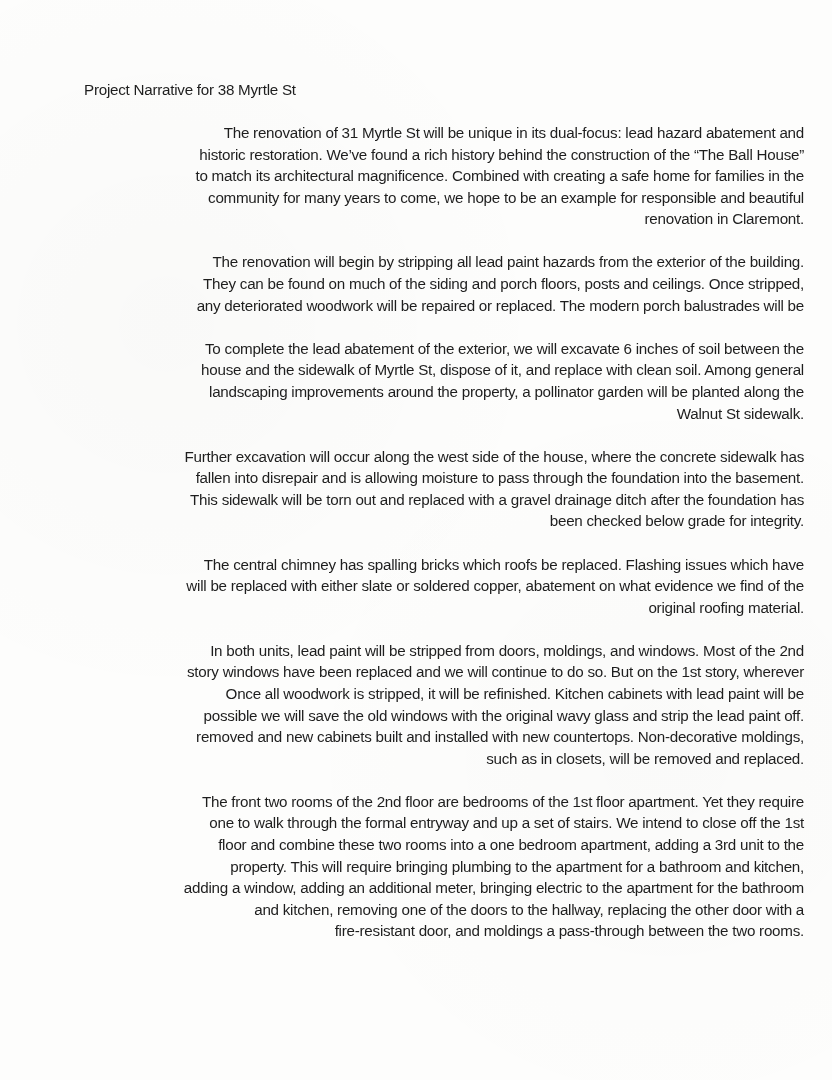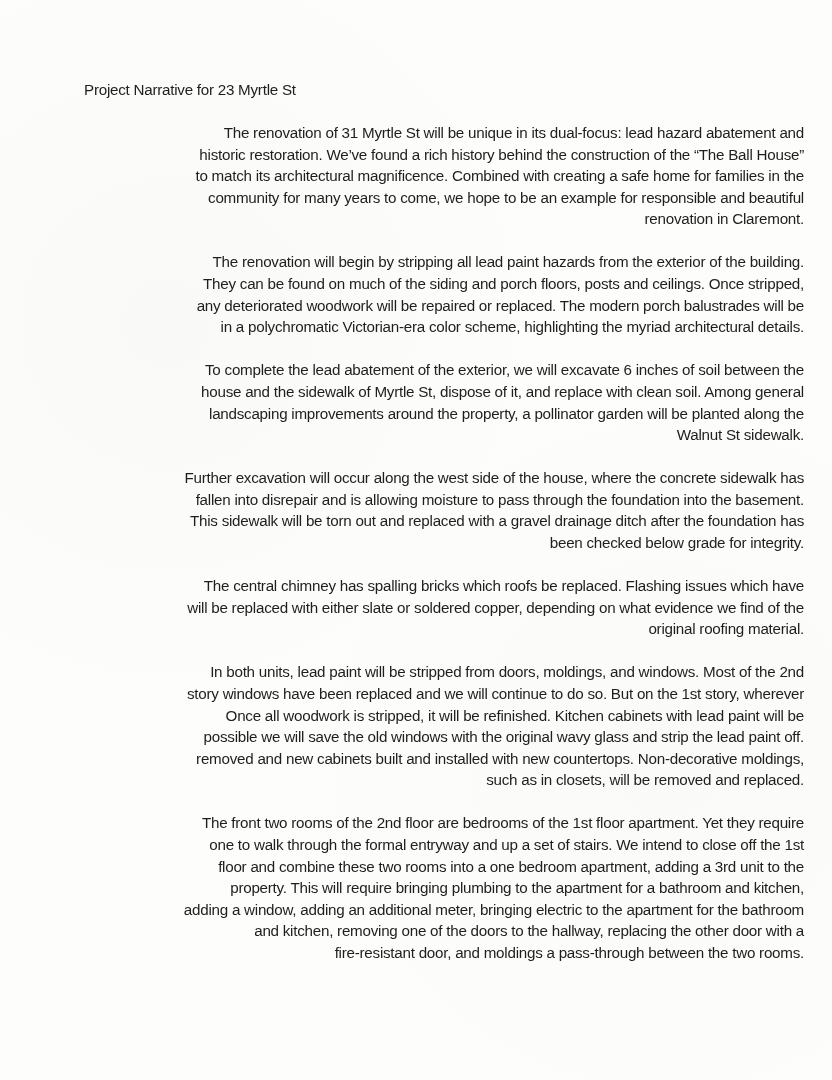--- a/index.html
+++ b/index.html
@@ -23,50 +23,49 @@
   }
   .title { margin: 0; height: 21.5px; line-height: 21.5px; font-weight: normal; font-size: 15.2px; }
   .para { margin: 21.5px 0 0 0; }
   .line { display: block; height: 21.6px; line-height: 21.6px; white-space: nowrap; text-align: right; }
 </style>
 </head>
 <body>
 
 <div class="page">
   <div class="doc">
-    <h1 class="title">Project Narrative for 23 Myrtle St</h1>
+    <h1 class="title">Project Narrative for 38 Myrtle St</h1>
     <div id="paras">
         <div class="para">
           <span class="line">The renovation of 31 Myrtle St will be unique in its dual-focus: lead hazard abatement and</span>
           <span class="line">historic restoration.  We’ve found a rich history behind the construction of the “The Ball House”</span>
           <span class="line">to match its architectural magnificence.  Combined with creating a safe home for families in the</span>
           <span class="line">community for many years to come, we hope to be an example for responsible and beautiful</span>
           <span class="line">renovation in Claremont.</span>
         </div>
         <div class="para">
           <span class="line">The renovation will begin by stripping all lead paint hazards from the exterior of the building.</span>
           <span class="line">They can be found on much of the siding and porch floors, posts and ceilings.  Once stripped,</span>
           <span class="line">any deteriorated woodwork will be repaired or replaced.  The modern porch balustrades will be</span>
-          <span class="line">in a polychromatic Victorian-era color scheme, highlighting the myriad architectural details.</span>
         </div>
         <div class="para">
           <span class="line">To complete the lead abatement of the exterior, we will excavate 6 inches of soil between the</span>
           <span class="line">house and the sidewalk of Myrtle St, dispose of it, and replace with clean soil.  Among general</span>
           <span class="line">landscaping improvements around the property, a pollinator garden will be planted along the</span>
           <span class="line">Walnut St sidewalk.</span>
         </div>
         <div class="para">
           <span class="line">Further excavation will occur along the west side of the house, where the concrete sidewalk has</span>
           <span class="line">fallen into disrepair and is allowing moisture to pass through the foundation into the basement.</span>
           <span class="line">This sidewalk will be torn out and replaced with a gravel drainage ditch after the foundation has</span>
           <span class="line">been checked below grade for integrity.</span>
         </div>
         <div class="para">
           <span class="line">The central chimney has spalling bricks which roofs be replaced.  Flashing issues which have</span>
-          <span class="line">will be replaced with either slate or soldered copper, depending on what evidence we find of the</span>
+          <span class="line">will be replaced with either slate or soldered copper, abatement on what evidence we find of the</span>
           <span class="line">original roofing material.</span>
         </div>
         <div class="para">
           <span class="line">In both units, lead paint will be stripped from doors, moldings, and windows.  Most of the 2nd</span>
           <span class="line">story windows have been replaced and we will continue to do so.  But on the 1st story, wherever</span>
           <span class="line">Once all woodwork is stripped, it will be refinished.  Kitchen cabinets with lead paint will be</span>
           <span class="line">possible we will save the old windows with the original wavy glass and strip the lead paint off.</span>
           <span class="line">removed and new cabinets built and installed with new countertops.  Non-decorative moldings,</span>
           <span class="line">such as in closets, will be removed and replaced.</span>
         </div>

